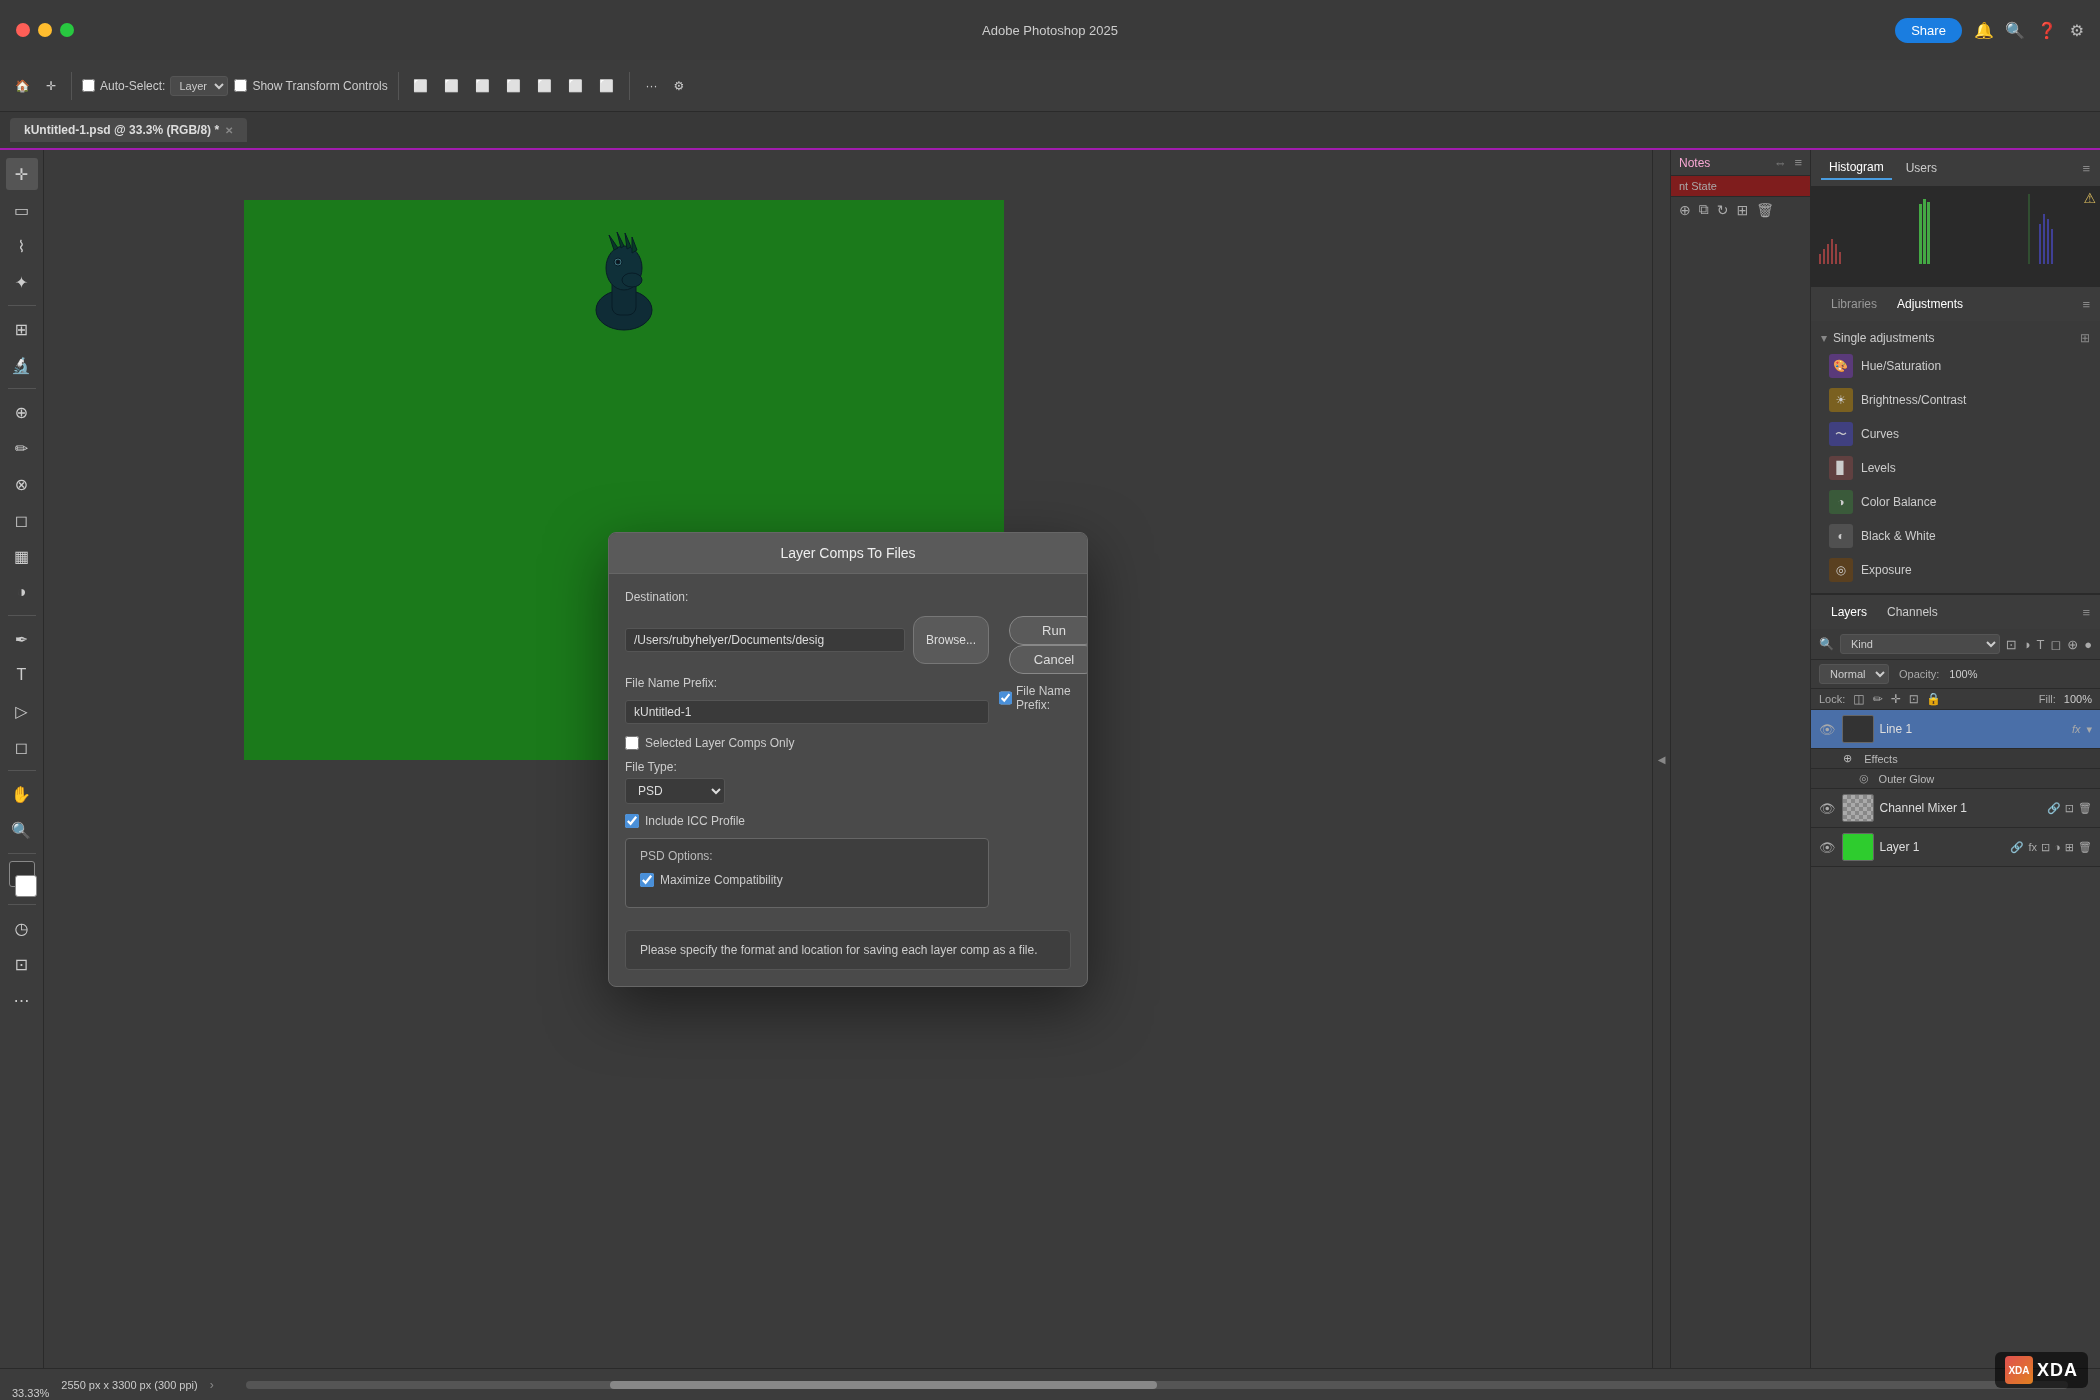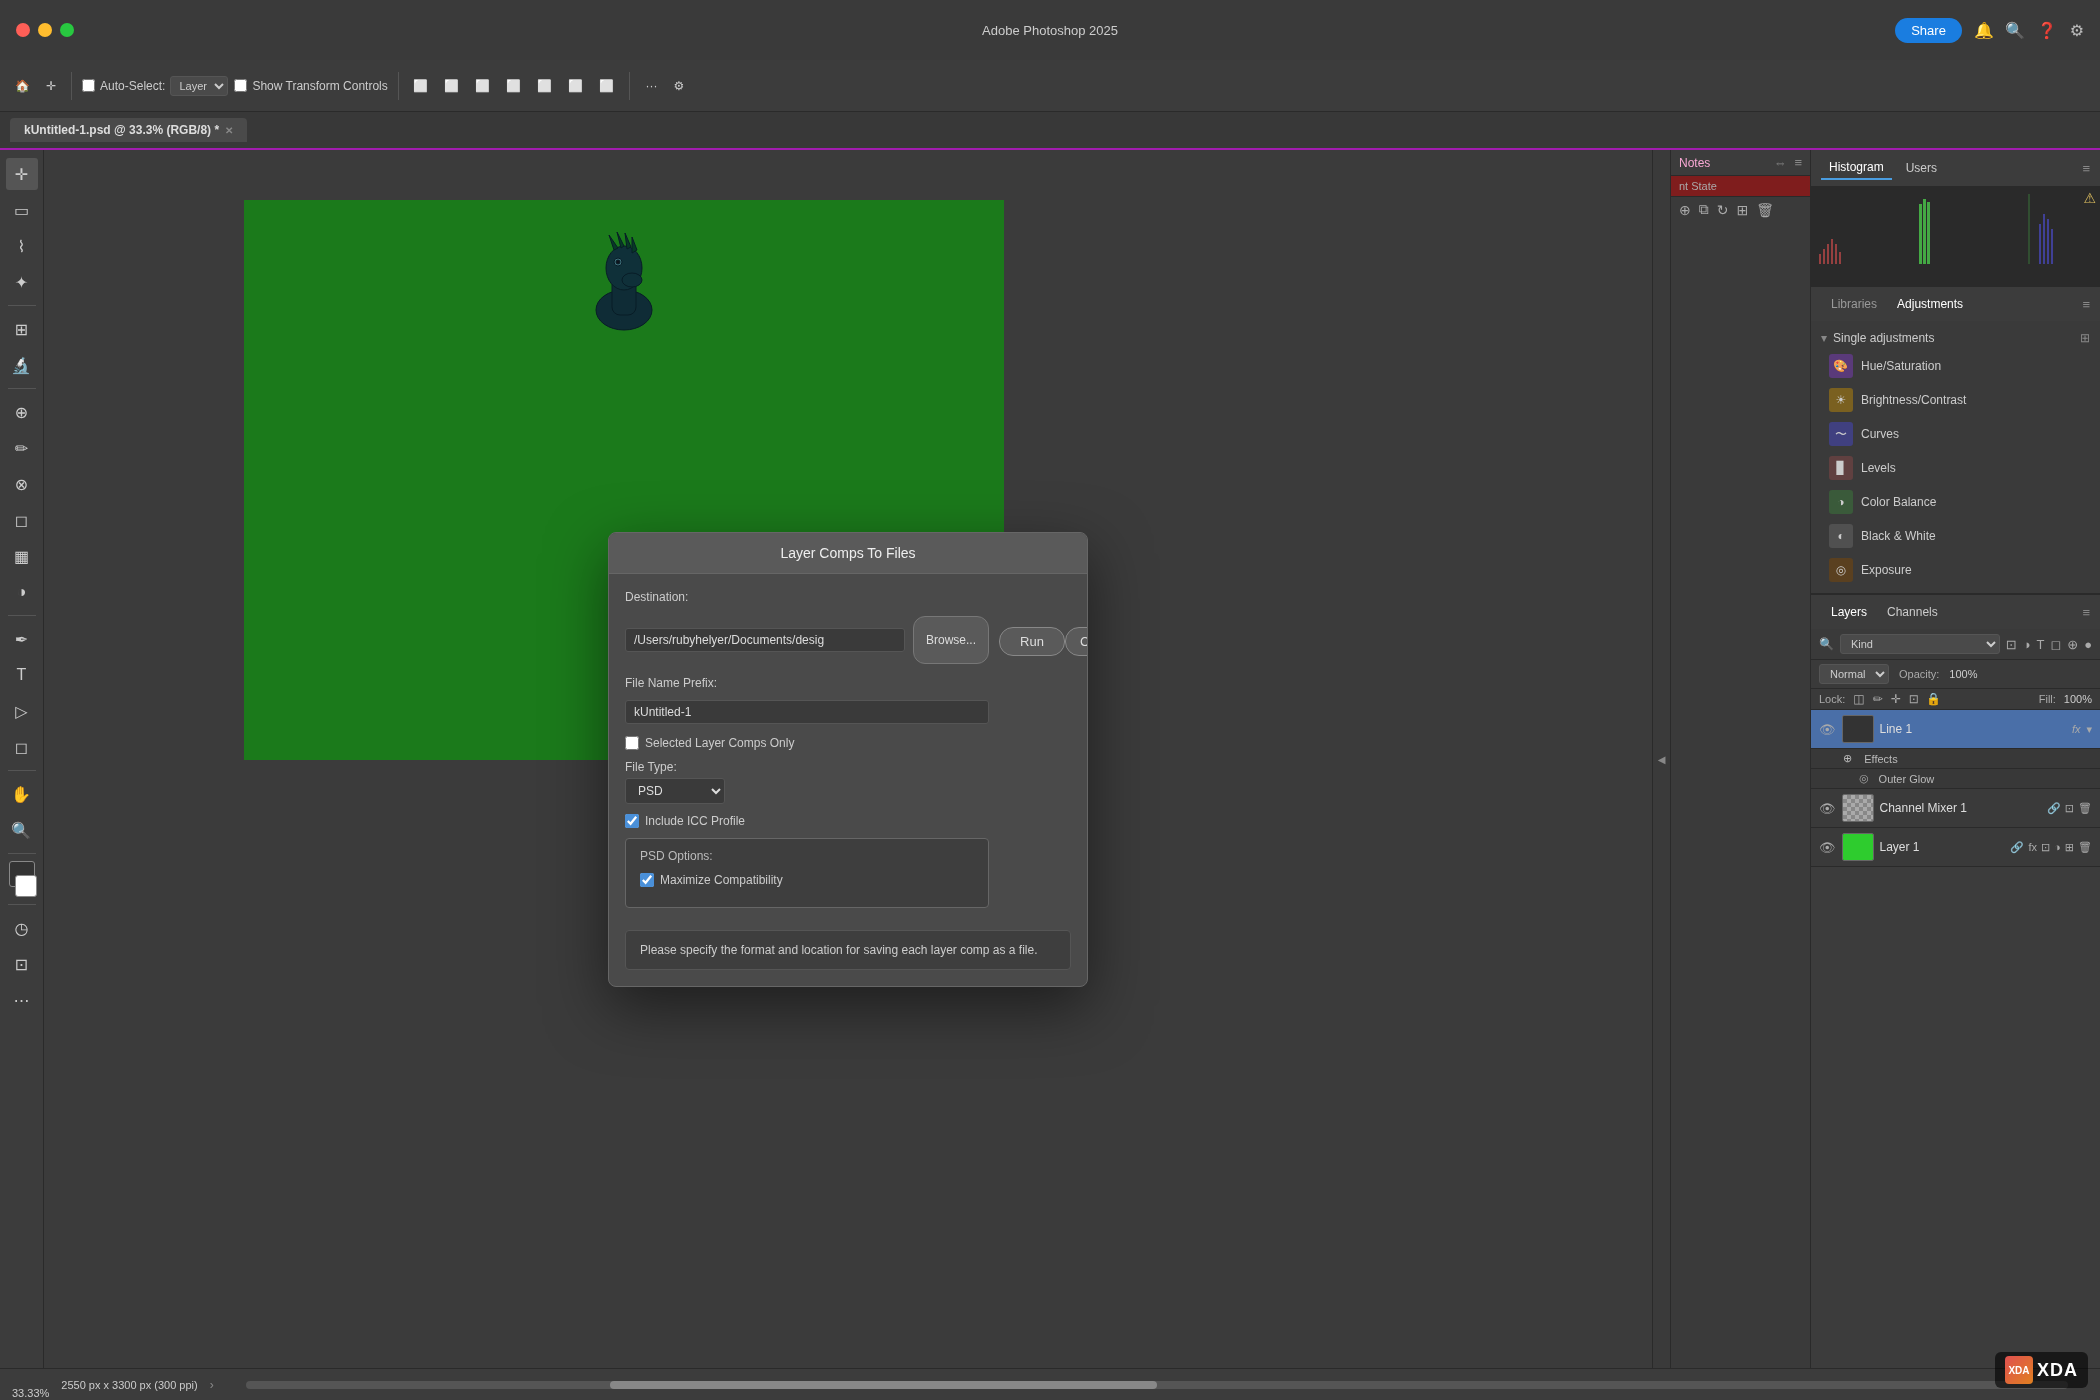--- a/index.html
+++ b/index.html
@@ -830,21 +830,21 @@
 
               <div class="psd-options-box">
                 <div class="psd-options-title">PSD Options:</div>
                 <div class="dialog-checkbox-row">
                   <input type="checkbox" class="dialog-checkbox" checked="" style="">
                   <span>Maximize Compatibility</span>
                 </div>
               </div>
             </div>
 
-            <div style="display:flex;flex-direction:row;align-items:center;min-width:100px;">
+            <div style="display:flex;flex-direction:column;align-items:flex-end;min-width:100px;">
               <button class="dialog-btn-run">Run</button>
               <button class="dialog-btn-cancel">Cancel</button>
               <div style="display:flex;align-items:center;gap:4px;margin-top:10px;">
                 <input type="checkbox" class="dialog-checkbox" checked="" style="">
                 <span class="fn-check-label">File Name Prefix:</span>
               </div>
             </div>
           </div>
 
           <div class="info-box">

